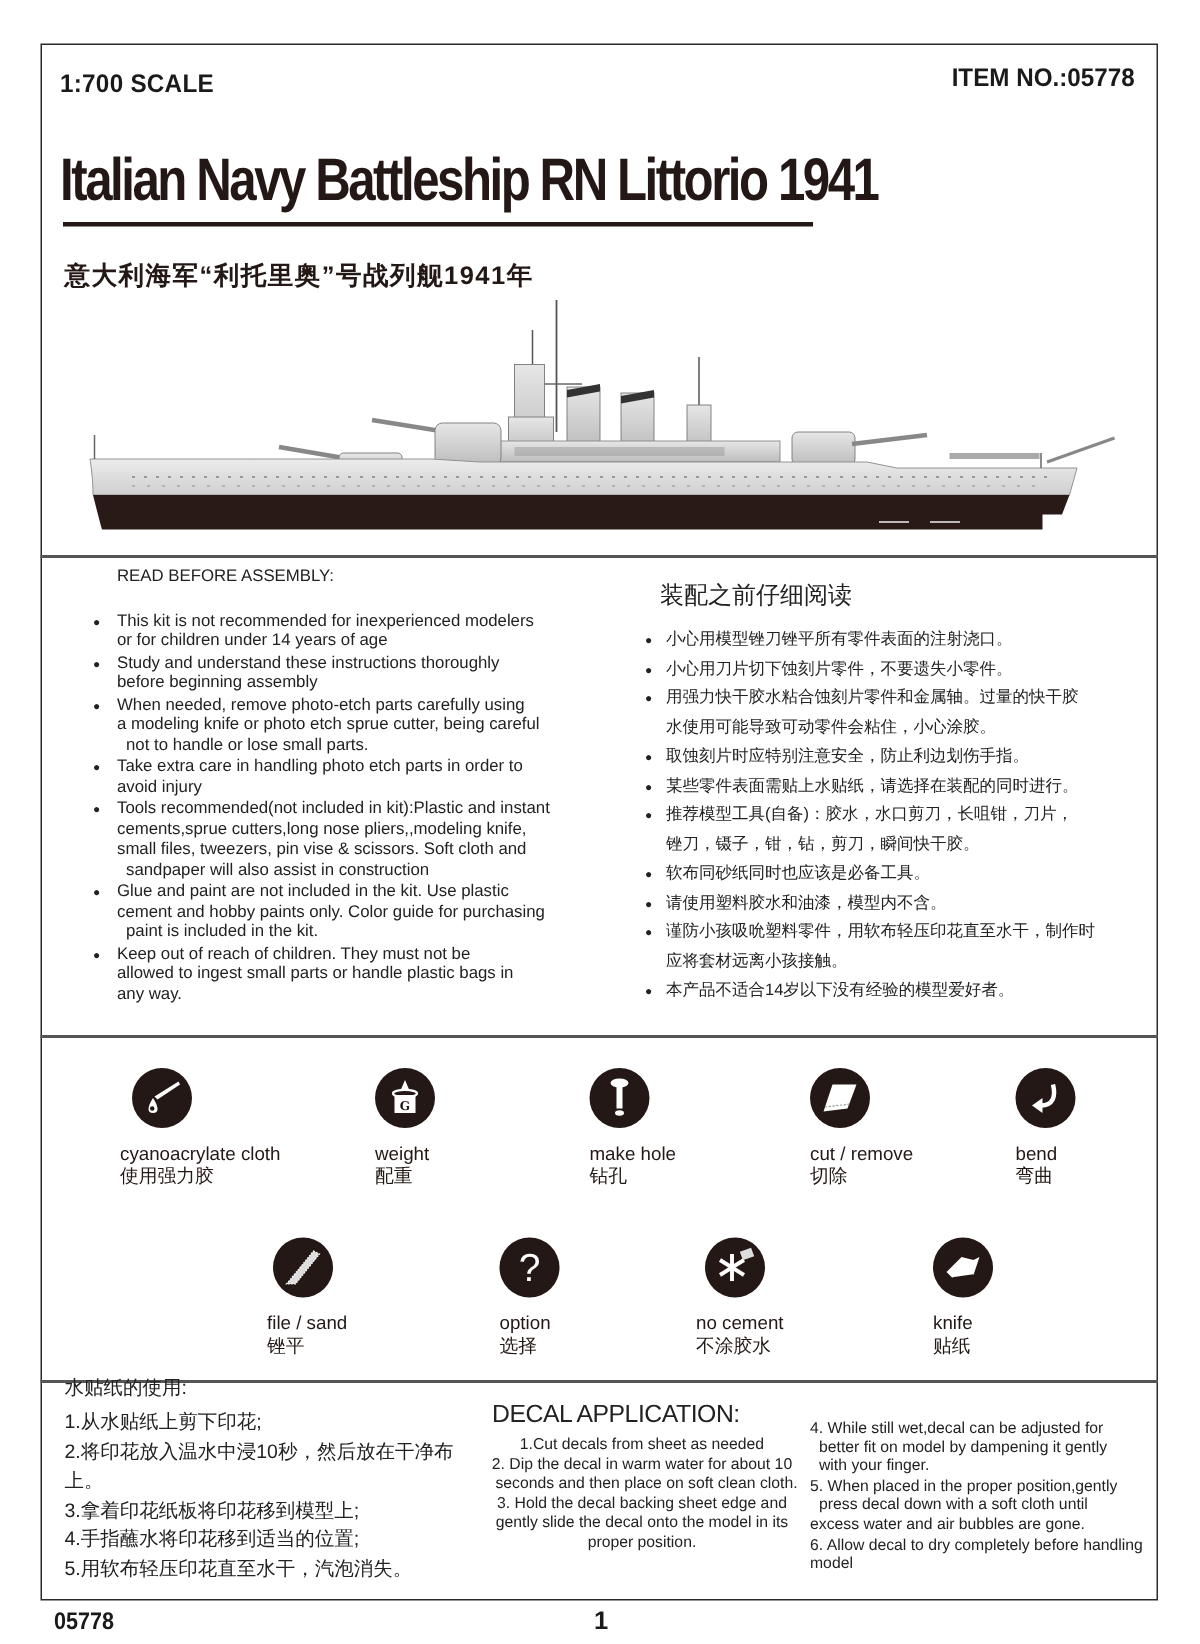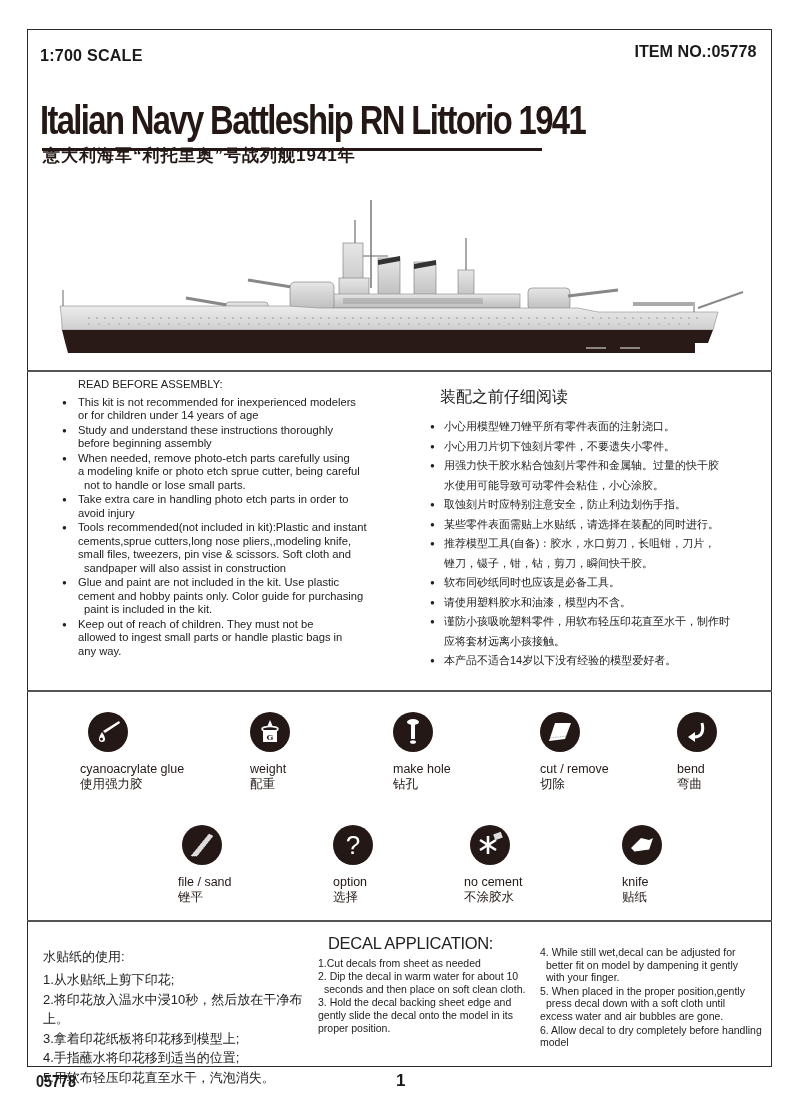--- a/index.html
+++ b/index.html
@@ -3,43 +3,43 @@
 <meta charset="utf-8">
 <style>
   html, body { margin:0; padding:0; background:#ffffff; }
   body { width:800px; height:1096px; position:relative; overflow:hidden; font-family:"Liberation Sans", sans-serif; color:#1a1a1a; }
   .frame { position:absolute; left:27px; top:29px; width:745px; height:1038px; border:1.5px solid #2a2a2a; box-sizing:border-box; }
   .abs { position:absolute; }
   .scale { left:40px; top:46px; font-weight:bold; font-size:17px; letter-spacing:0.2px; transform:scaleX(0.95); transform-origin:left; }
   .itemno { right:44px; top:42px; font-weight:bold; font-size:17px; transform:scaleX(0.95); transform-origin:right; }
   .title { left:40px; top:98px; font-family:"Liberation Sans", sans-serif; font-weight:bold; font-size:40px; letter-spacing:-2px; transform:scaleX(0.82); transform-origin:left; color:#231815; white-space:nowrap; }
   .title-rule { left:42px; top:148px; width:500px; height:3px; background:#231815; }
-  .subtitle-cn { left:43px; top:144px; font-size:17px; font-weight:bold; letter-spacing:1px; color:#231815; }
+  .subtitle-cn { left:43px; top:172px; font-size:17px; font-weight:bold; letter-spacing:1px; color:#231815; }
   .ship { left:58px; top:198px; width:690px; height:160px; }
   .hr { position:absolute; left:27px; width:745px; height:2px; background:#555; }
   .notes-en { left:60px; top:378px; width:310px; font-size:11.2px; line-height:13.5px; color:#222; }
-  .notes-en .head { margin-left:18px; margin-bottom:4px; }
+  .notes-en .head { margin-left:18px; margin-bottom:16px; }
   .notes-en ul { list-style:none; margin:0; padding:0; }
   .notes-en li { position:relative; padding-left:18px; margin-bottom:1px; }
   .notes-en li::before { content:"\25CF"; position:absolute; left:2px; top:0; font-size:8px; }
   .notes-cn { left:428px; top:387px; width:330px; font-size:11px; color:#222; }
   .notes-cn .head { font-family:"DejaVu Serif", serif; font-size:16px; margin-left:12px; margin-bottom:9px; }
   .notes-cn ul { list-style:none; margin:0; padding:0; }
   .notes-cn li { position:relative; padding-left:16px; line-height:19.5px; }
   .notes-cn li::before { content:"\25CF"; position:absolute; left:2px; top:0; font-size:8px; }
   .sym { position:absolute; width:160px; }
   .sym .circle { width:40px; height:40px; border-radius:50%; background:#231815; display:flex; align-items:center; justify-content:center; }
   .sym .en { font-size:12.5px; margin-top:10px; color:#231815; }
   .sym .cn { font-size:12.5px; color:#231815; }
-  .decal-cn { left:43px; top:948px; width:270px; font-size:13px; color:#222; }
+  .decal-cn { left:43px; top:916px; width:270px; font-size:13px; color:#222; }
   .decal-cn .head { font-size:13px; margin-bottom:4px; }
   .decal-cn div.line { line-height:19.5px; }
   .decal-en { left:318px; top:937px; width:220px; font-size:10.5px; line-height:12.6px; color:#222; }
   .decal-en .head { font-size:16.5px; margin-left:10px; margin-bottom:7px; letter-spacing:-0.3px; }
-  .decal-en .step { margin-bottom:1px; }
+  .decal-en .step { margin-bottom:1px;text-align:center; }
   .decal-en2 { left:540px; top:946px; width:230px; font-size:10.5px; line-height:12.6px; color:#222; }
   .decal-en2 .step { margin-bottom:1px; }
   .footer-code { left:36px; top:1073px; font-weight:bold; font-size:16px; transform:scaleX(0.9); transform-origin:left; }
   .footer-page { left:396px; top:1071px; font-weight:bold; font-size:17px; }
   .indent { padding-left:6px; }
 </style>
 </head>
 <body>
 
 <div class="frame"></div>
@@ -188,21 +188,21 @@
 <div class="hr" style="top:690px;"></div>
 
 <div class="sym" style="left:80px; top:712px;">
   <div class="circle" style="margin-left:8px;">
     <svg width="30" height="30" viewBox="0 0 30 30">
         <path d="M10 14 L26 4 L27 6 L12 16Z" fill="#fff"></path>
         <path d="M9 15 C5 21 5 25 9 25 C13 25 13 21 9 15Z" fill="#fff"></path>
         <circle cx="8.5" cy="22" r="1.5" fill="#231815"></circle>
       </svg>
   </div>
-  <div class="en">cyanoacrylate glue</div>
+  <div class="en">cyanoacrylate cloth</div>
   <div class="cn">使用强力胶</div>
 </div>
 <div class="sym" style="left:250px; top:712px;">
   <div class="circle">
     <svg width="30" height="30" viewBox="0 0 30 30">
         <path d="M15 3 L18 10 L12 10Z" fill="#fff"></path>
         <ellipse cx="15" cy="12" rx="8" ry="2.5" fill="none" stroke="#fff" stroke-width="1.5"></ellipse>
         <rect x="8" y="13" width="14" height="12" fill="#fff"></rect>
         <text x="15" y="23" font-size="8" text-anchor="middle" font-family="DejaVu Serif, serif" font-weight="bold" fill="#231815">G</text>
       </svg>

